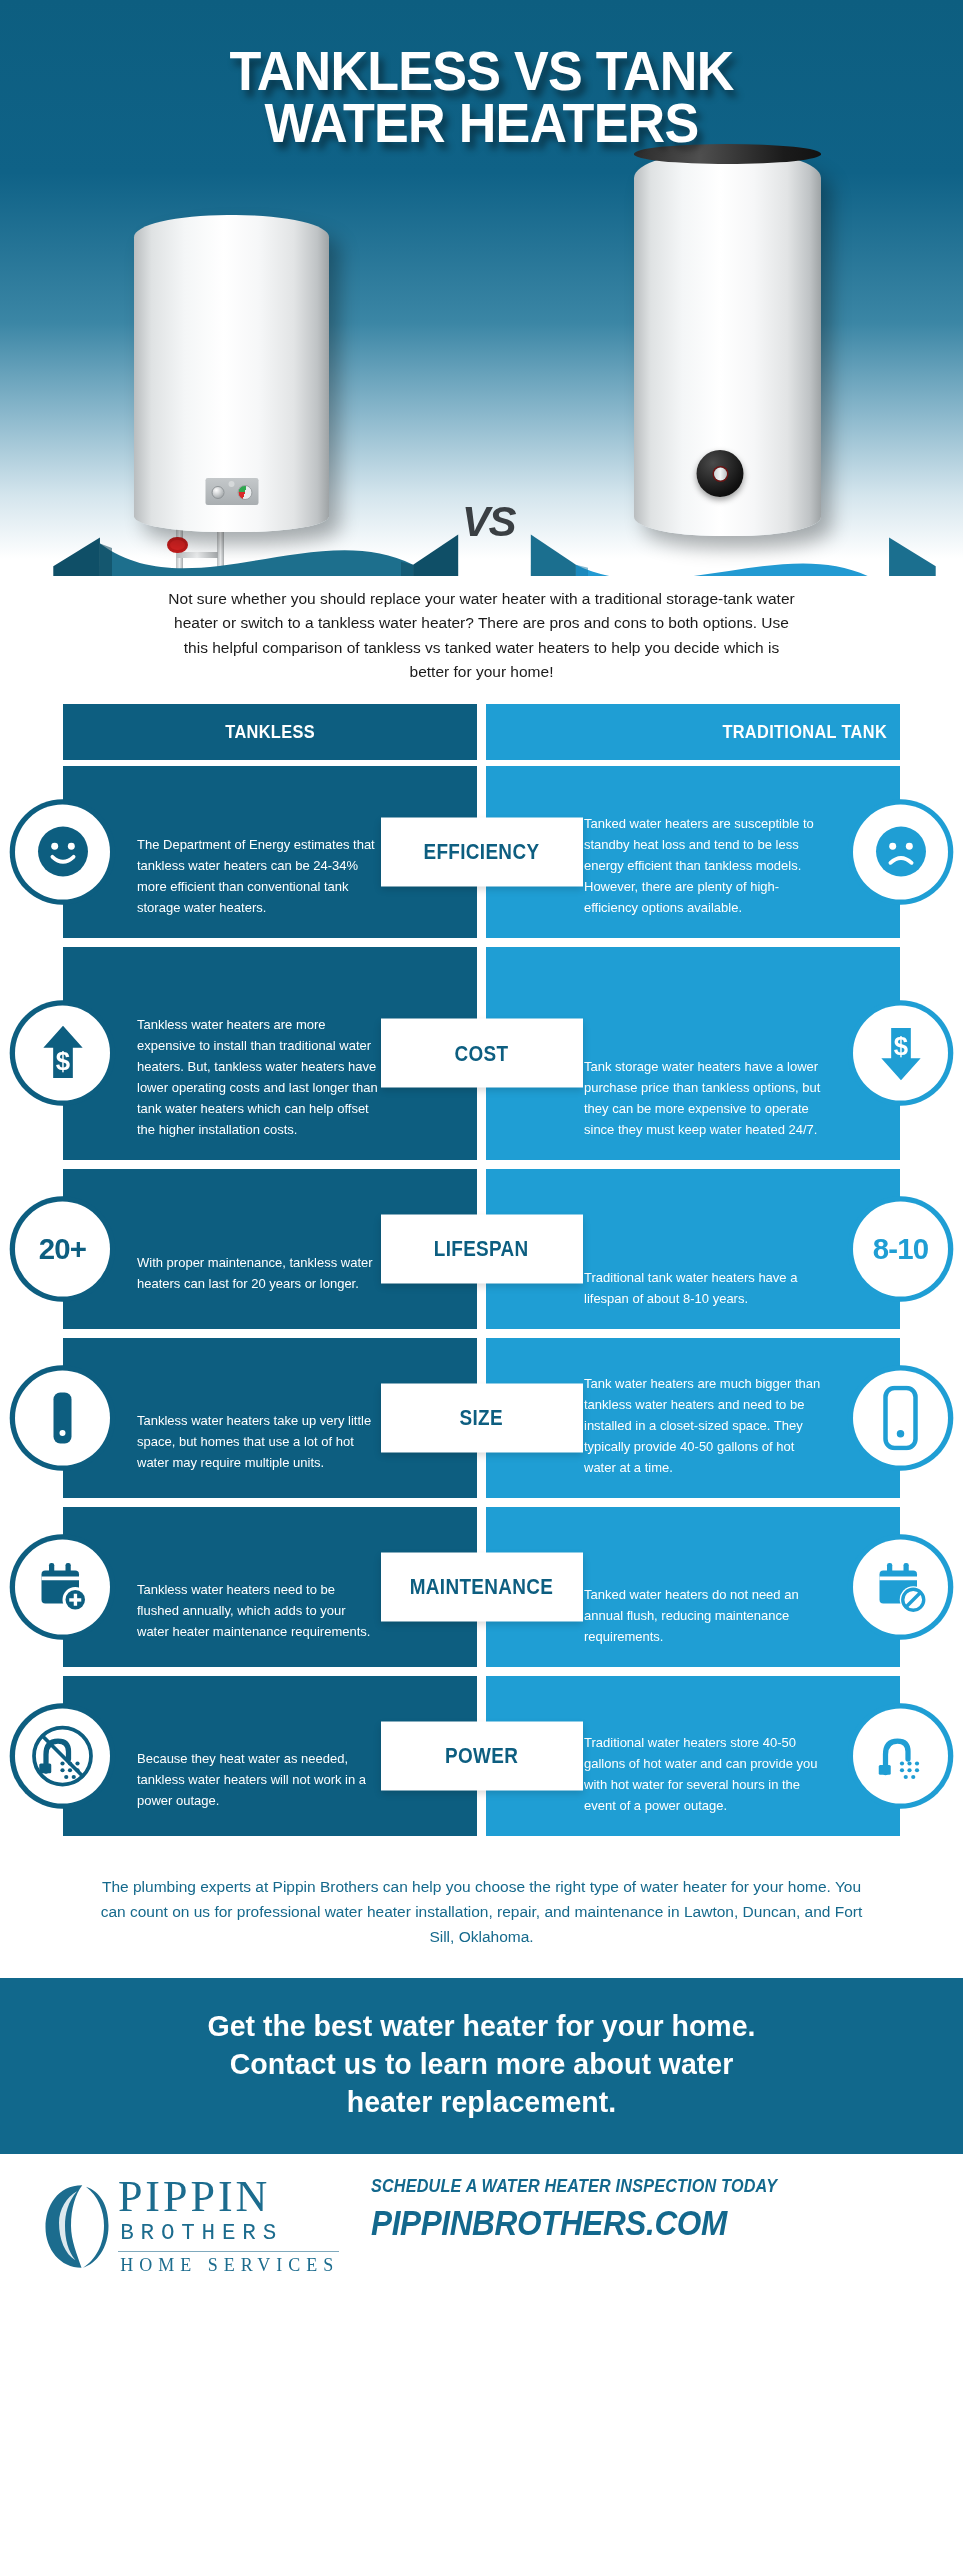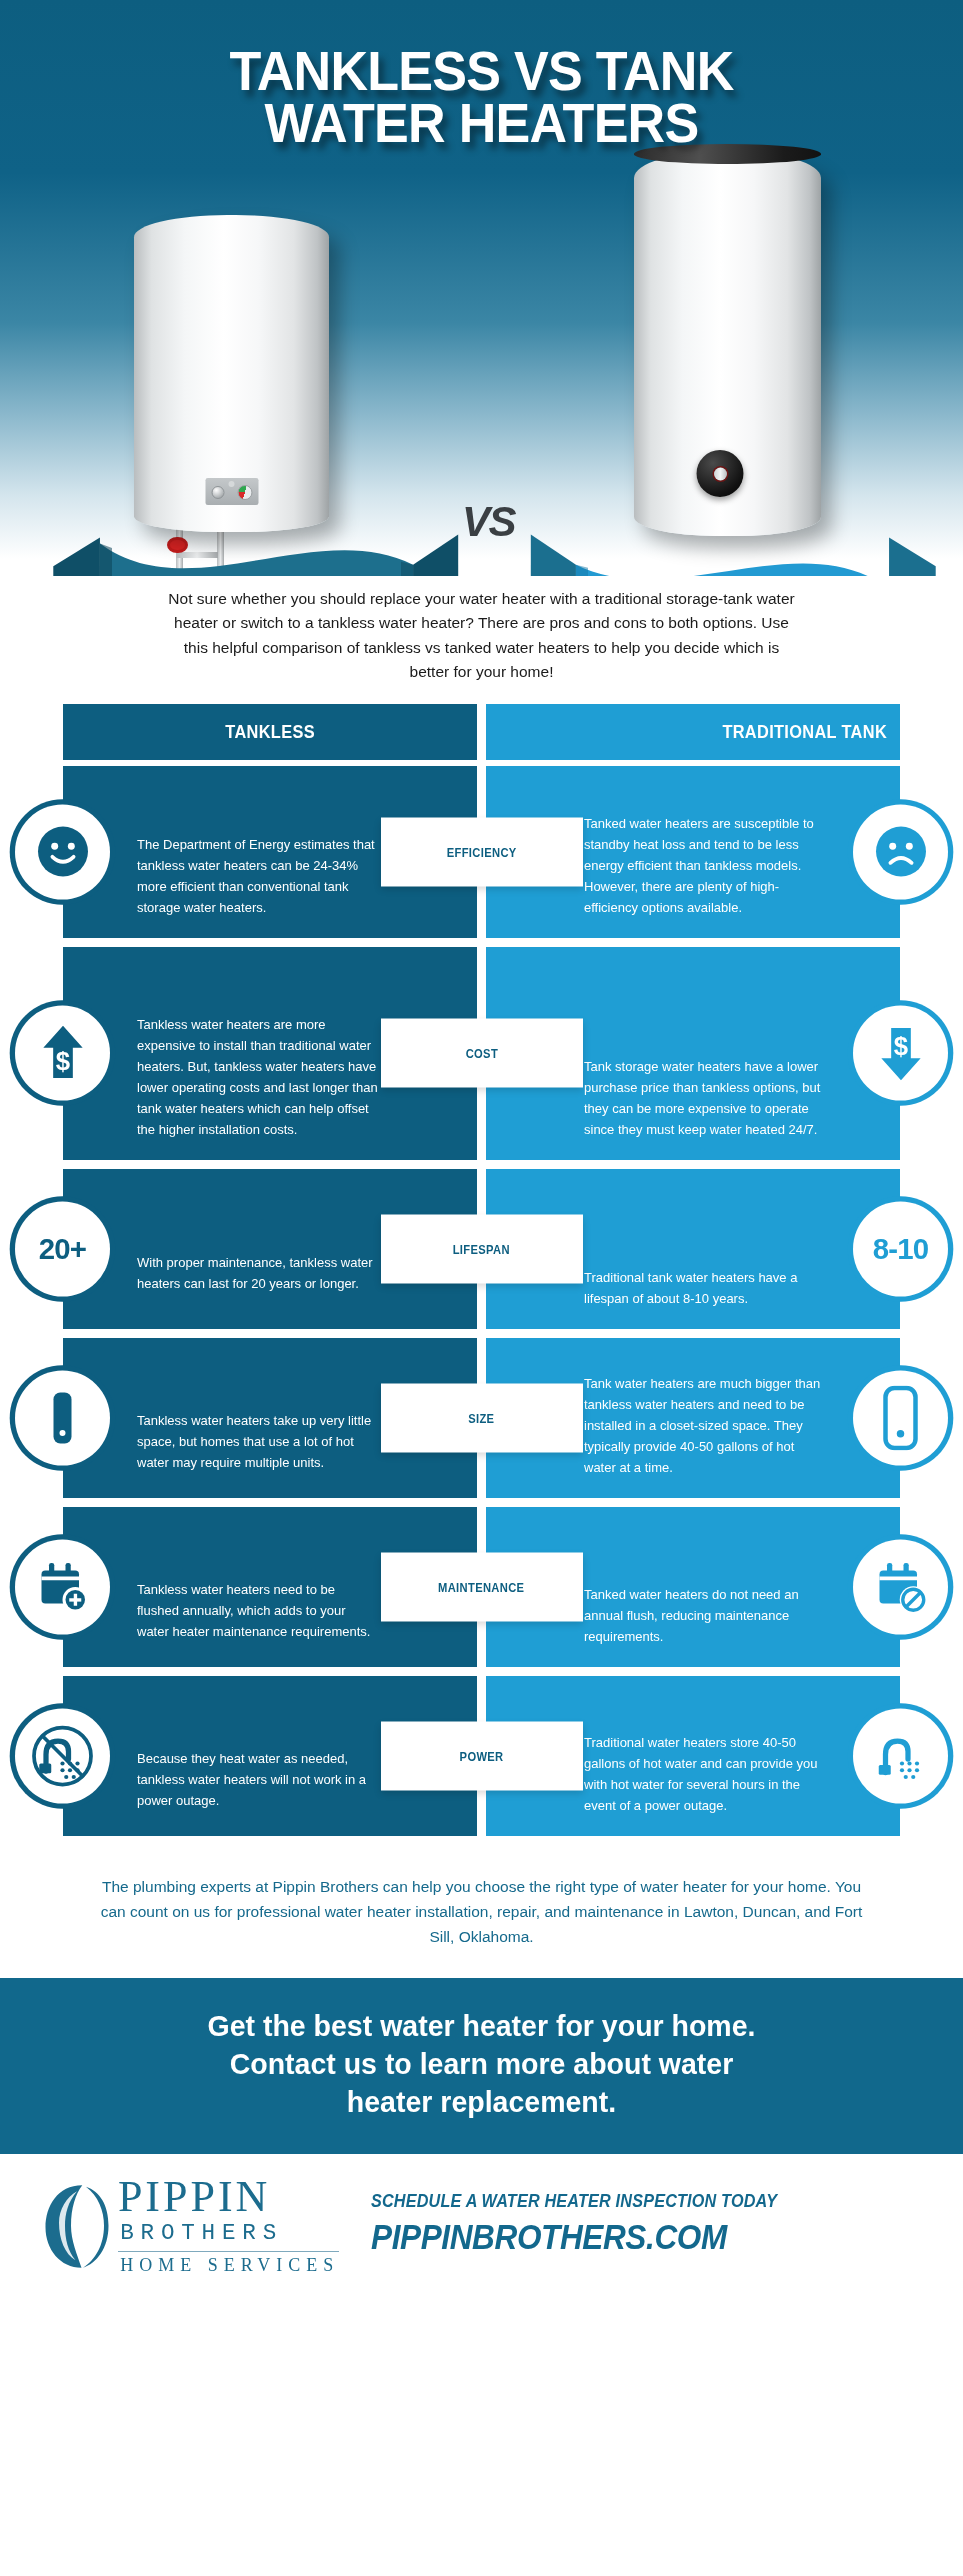--- a/index.html
+++ b/index.html
@@ -178,21 +178,21 @@
   }
   .cmp-panel.left  .cmp-text { margin-left: 74px; margin-top: 48px; }
   .cmp-panel.right .cmp-text { margin-right: 74px; }
 
   
   .cmp-label {
     position: absolute; left: 50%; top: 50%;
     transform: translate(-50%, -50%);
     width: 202px; height: 69px; background: #ffffff;
     display: flex; align-items: center; justify-content: center;
-    color: #0d5e80; font-weight: bold; font-size: 13px;
+    color: #0d5e80; font-weight: bold; font-size: 22px;
     letter-spacing: 0.4px; z-index: 9;
     box-shadow: 0 3.8px 7.5px rgba(0,0,0,0.16);
   }
   .cmp-label span { display:block; transform: scaleX(0.86); }
 
   
   .badge {
     position: absolute; top: 50%; transform: translateY(-50%);
     width: 95px; height: 95px; border-radius: 50%;
     background: #ffffff; z-index: 9;
@@ -217,21 +217,21 @@
   .cta {
     width: 963px; background: #11688c; color: #ffffff;
     padding: 29px 91px 33px 91px; text-align: center;
     font-weight: bold; font-size: 30px; line-height: 1.26;
   }
   .cta span { display: block; transform: scaleX(0.95); }
 
   
   .footer {
     width: 864px; background: #ffffff; padding: 22.6px 0 26px 0;
-    display: flex; align-items: center; justify-content: center; gap: 32px;
+    display: flex; align-items: flex-start; justify-content: center; gap: 32px;
   }
   .logo { display: flex; align-items: center; gap: 7.5px; }
   .logo-mark { width: 69px; height: 89px; flex: 0 0 auto; }
   .logo-words { color: #1c6c8e; }
   .logo-words .l1 {
     font-family: "Liberation Serif", serif; font-size: 44px;
     letter-spacing: 3px; line-height: 0.96;
   }
   .logo-words .l2 {
     font-family: Liberation Mono, monospace; font-size: 22.6px;

